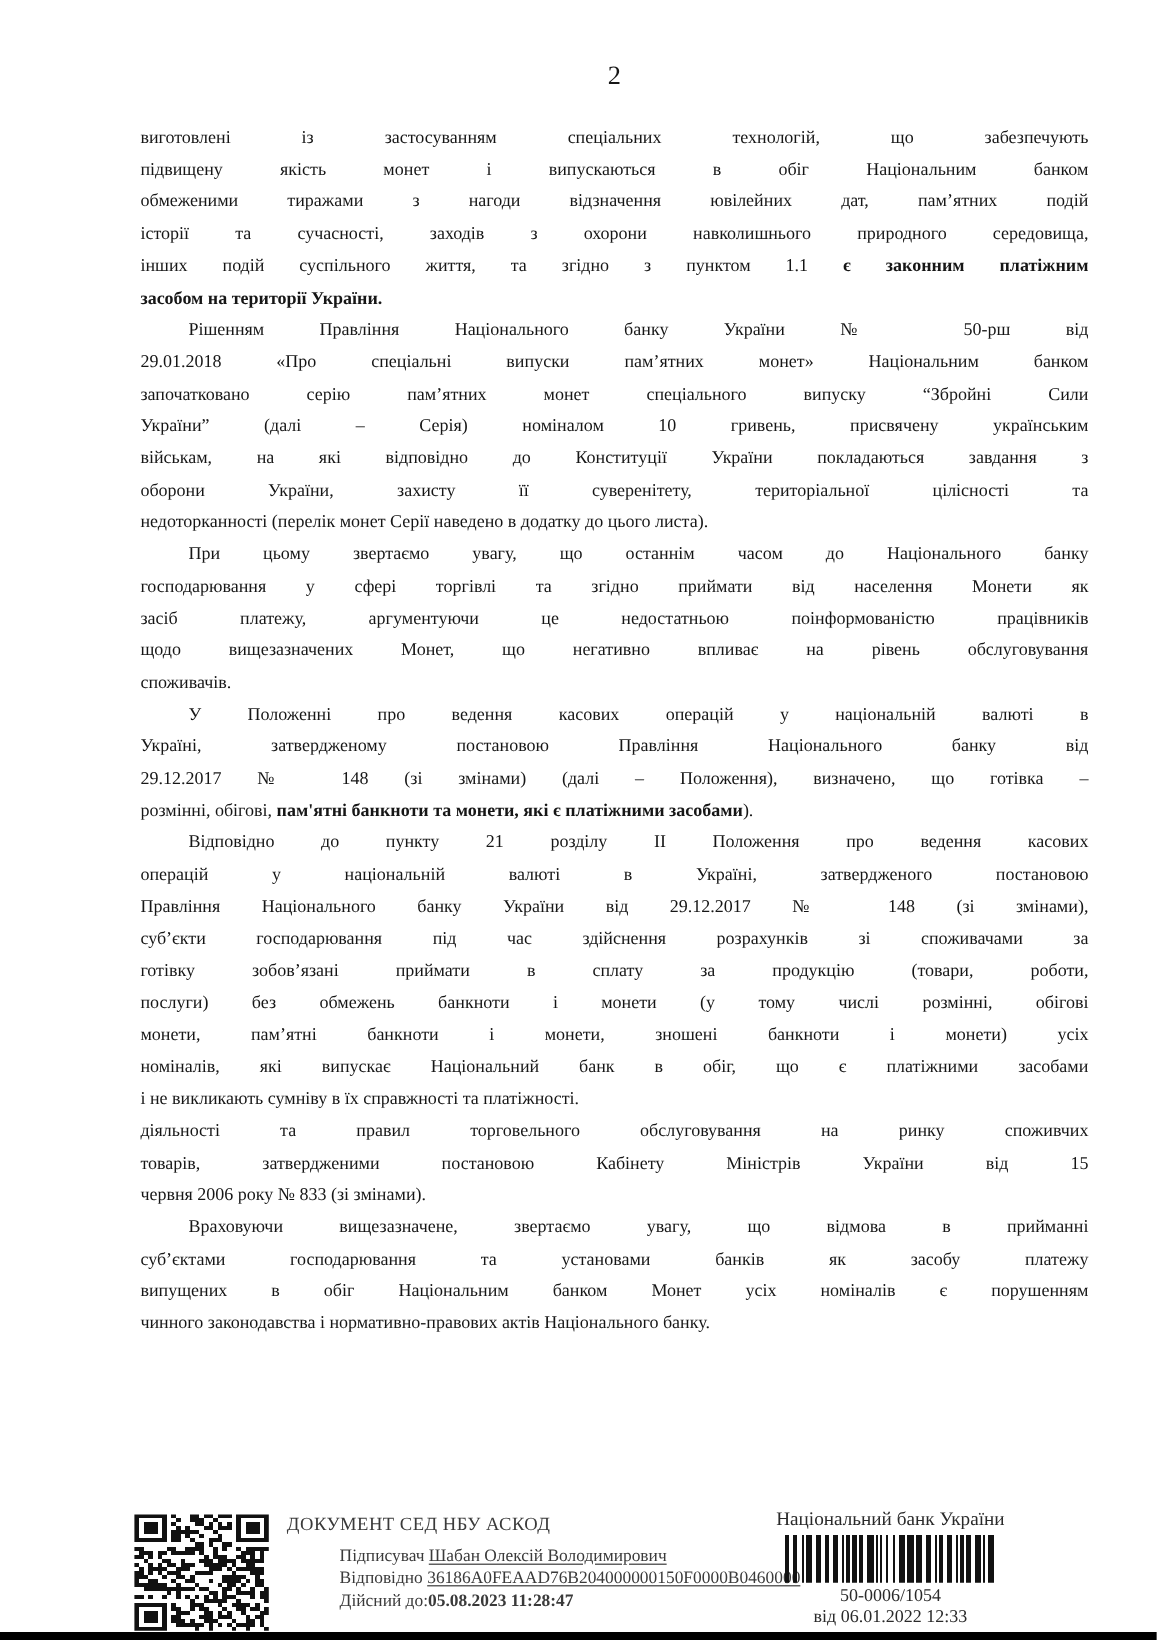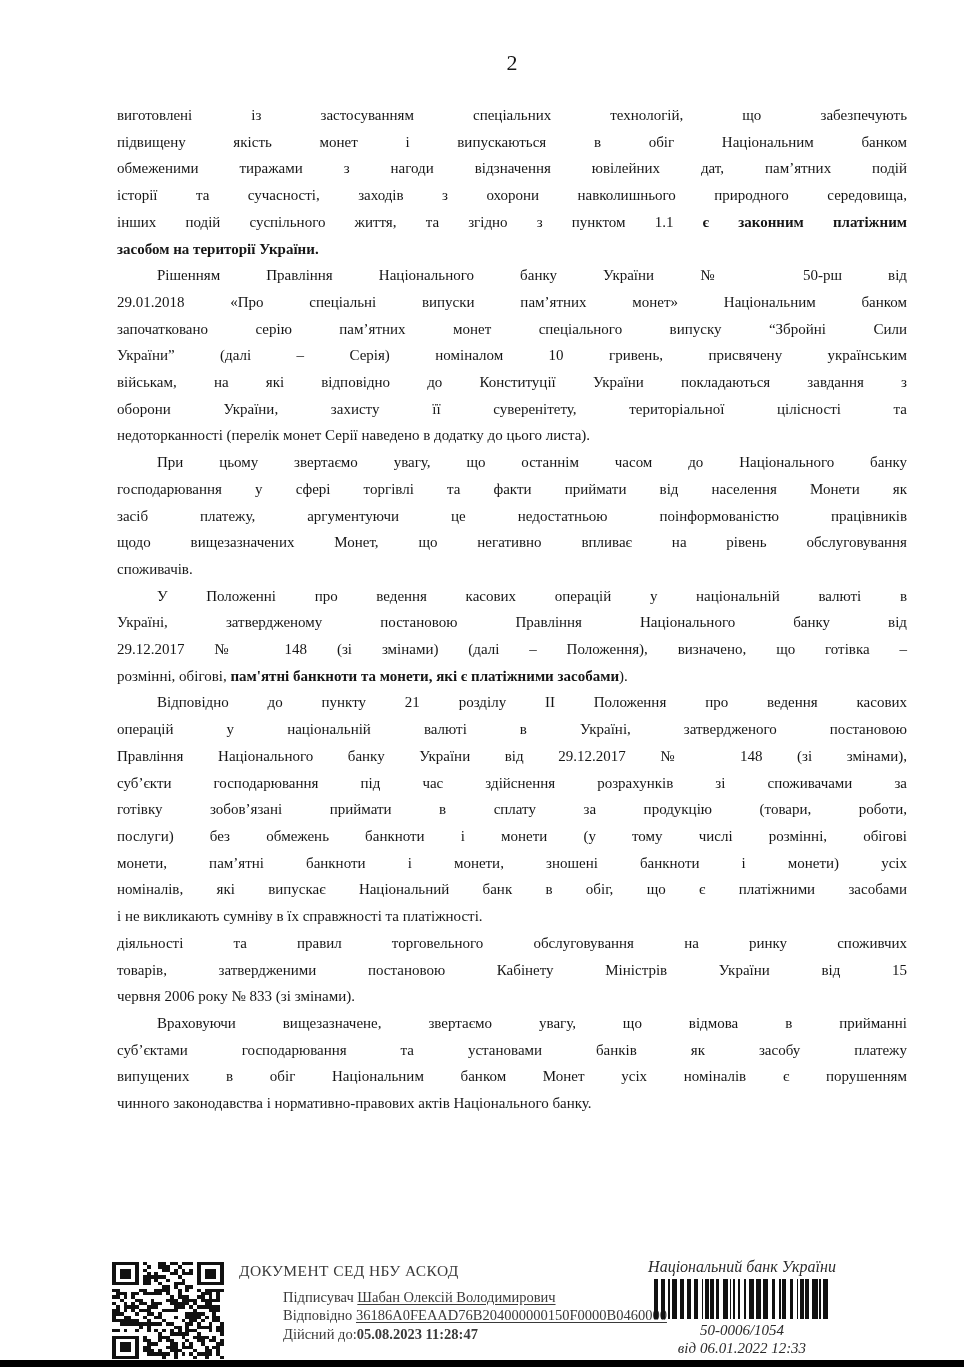--- a/index.html
+++ b/index.html
@@ -62,21 +62,20 @@
     font-size: 14.5px;
     line-height: 18.4px;
     margin-left: 44px;
   }
   .sig-line u { text-underline-offset: 2px; }
   .stamp {
     position: absolute;
     left: 642px; top: 2px; width: 200px;
     text-align: center;
     color: #2a2a2a;
-    font-style: italic;
   }
   .stamp-org { font-size: 16px; }
   .barcode {
     width: 176px; height: 40px;
     margin: 3px auto 2px auto;
   }
   .stamp-num { font-size: 15px; line-height: 18px; }
   .stamp-date { font-size: 15px; line-height: 18px; }
   .bottom-strip {
     position: absolute;
@@ -105,21 +104,21 @@
         <div class="line indent"><span>Рішенням Правління Національного банку України № 50-рш від</span></div>
         <div class="line"><span>29.01.2018 «Про спеціальні випуски пам’ятних монет» Національним банком</span></div>
         <div class="line"><span>започатковано серію пам’ятних монет спеціального випуску “Збройні Сили</span></div>
         <div class="line"><span>України” (далі – Серія) номіналом 10 гривень, присвячену українським</span></div>
         <div class="line"><span>військам, на які відповідно до Конституції України покладаються завдання з</span></div>
         <div class="line"><span>оборони України, захисту її суверенітету, територіальної цілісності та</span></div>
         <div class="line last"><span>недоторканності (перелік монет Серії наведено в додатку до цього листа).</span></div>
       </div>
       <div class="para">
         <div class="line indent"><span>При цьому звертаємо увагу, що останнім часом до Національного банку</span></div>
-        <div class="line"><span>господарювання у сфері торгівлі та факти приймати від населення Монети як</span></div>
+        <div class="line"><span>господарювання у сфері торгівлі та згідно приймати від населення Монети як</span></div>
         <div class="line"><span>засіб платежу, аргументуючи це недостатньою поінформованістю працівників</span></div>
         <div class="line"><span>щодо вищезазначених Монет, що негативно впливає на рівень обслуговування</span></div>
         <div class="line last"><span>споживачів.</span></div>
       </div>
       <div class="para">
         <div class="line indent"><span>У Положенні про ведення касових операцій у національній валюті в</span></div>
         <div class="line"><span>Україні, затвердженому постановою Правління Національного банку від</span></div>
         <div class="line"><span>29.12.2017 № 148 (зі змінами) (далі – Положення), визначено, що готівка –</span></div>
         <div class="line last"><span>розмінні, обігові, </span><span class="bold">пам'ятні банкноти та монети, які є платіжними засобами</span><span>).</span></div>
       </div>

